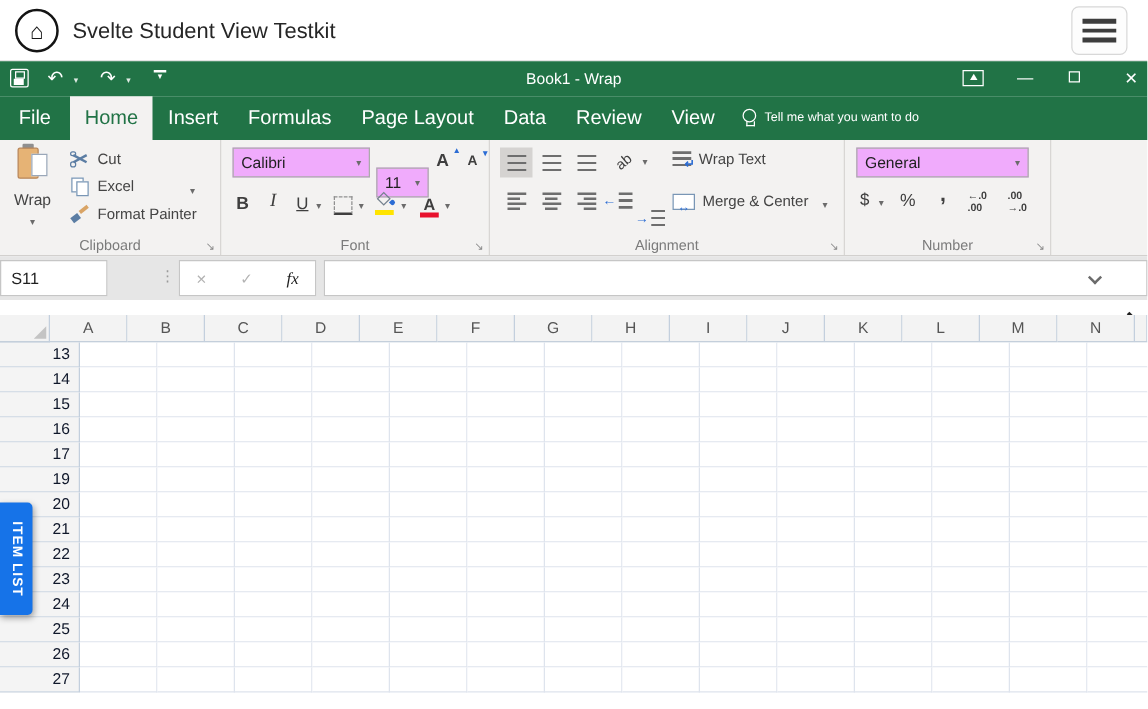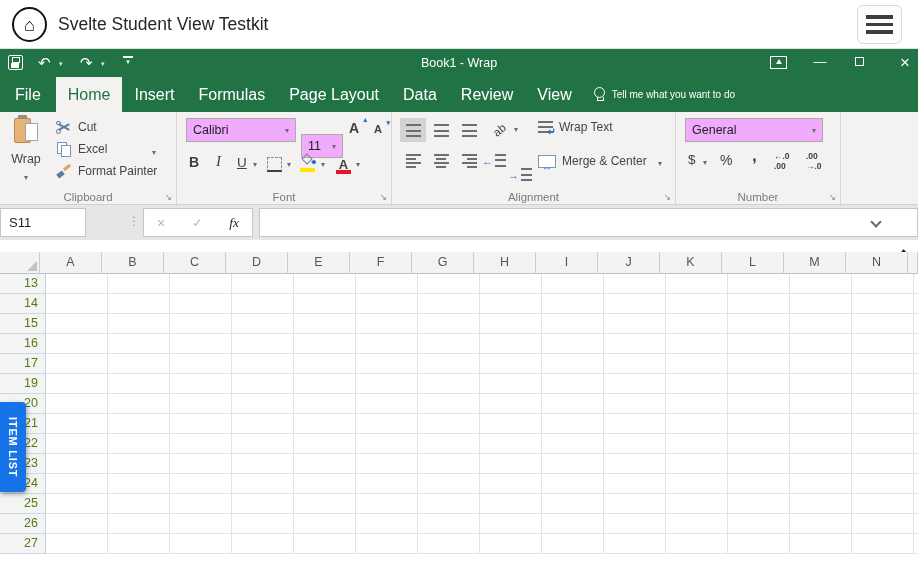--- a/index.html
+++ b/index.html
@@ -157,22 +157,22 @@
           transform:rotate(45deg);cursor:pointer}
 
   
   .sheet{left:0;top:252px;width:918px;height:315px;overflow:hidden;background:#fff}
   .g-row{display:flex}
   .g-corner{width:46px;height:22px;background:#f3f3f3;border-right:1px solid #c3cfdd;border-bottom:1px solid #b5c3d4;position:relative}
   .g-tri{position:absolute;right:2px;bottom:2px;width:0;height:0;border-style:solid;border-width:0 0 10px 10px;
          border-color:transparent transparent #c4c4c4 transparent}
   .g-colhdr{width:62px;height:22px;background:#f3f3f3;border-right:1px solid #c3cfdd;border-bottom:1px solid #b5c3d4;
             text-align:center;line-height:21px;font-size:12.5px;color:#555;flex:none;cursor:pointer}
-  .g-rowhdr{width:46px;height:20px;background:#f4f4f4;border-right:1px solid #c3cfdd;border-bottom:1px solid #ccd6e2;
-            text-align:right;padding-right:7px;font-size:12.5px;line-height:19px;color:#4d7c0f;flex:none;cursor:pointer}
+  .g-rowhdr{width:64px;height:20px;background:#f4f4f4;border-right:1px solid #c3cfdd;border-bottom:1px solid #ccd6e2;
+            text-align:right;padding-right:7px;font-size:12.5px;line-height:19px;color:#0f172a;flex:none;cursor:pointer}
   .g-cell{width:62px;height:20px;background:#fff;border-right:1px solid #dee4ed;border-bottom:1px solid #dee4ed;flex:none;cursor:cell}
   .g-fill{width:10px}
 
   
   .item-tab{left:0;top:402px;width:26px;height:90px;background:var(--item-blue);border-radius:0 4px 4px 0;
             box-shadow:1px 2px 5px rgba(0,0,0,.35);display:flex;align-items:center;justify-content:center;
             cursor:pointer;z-index:5}
   .item-tab span{writing-mode:vertical-rl;color:#fff;font-size:11px;font-weight:bold;letter-spacing:.8px;white-space:nowrap}
 </style>
 </head>

